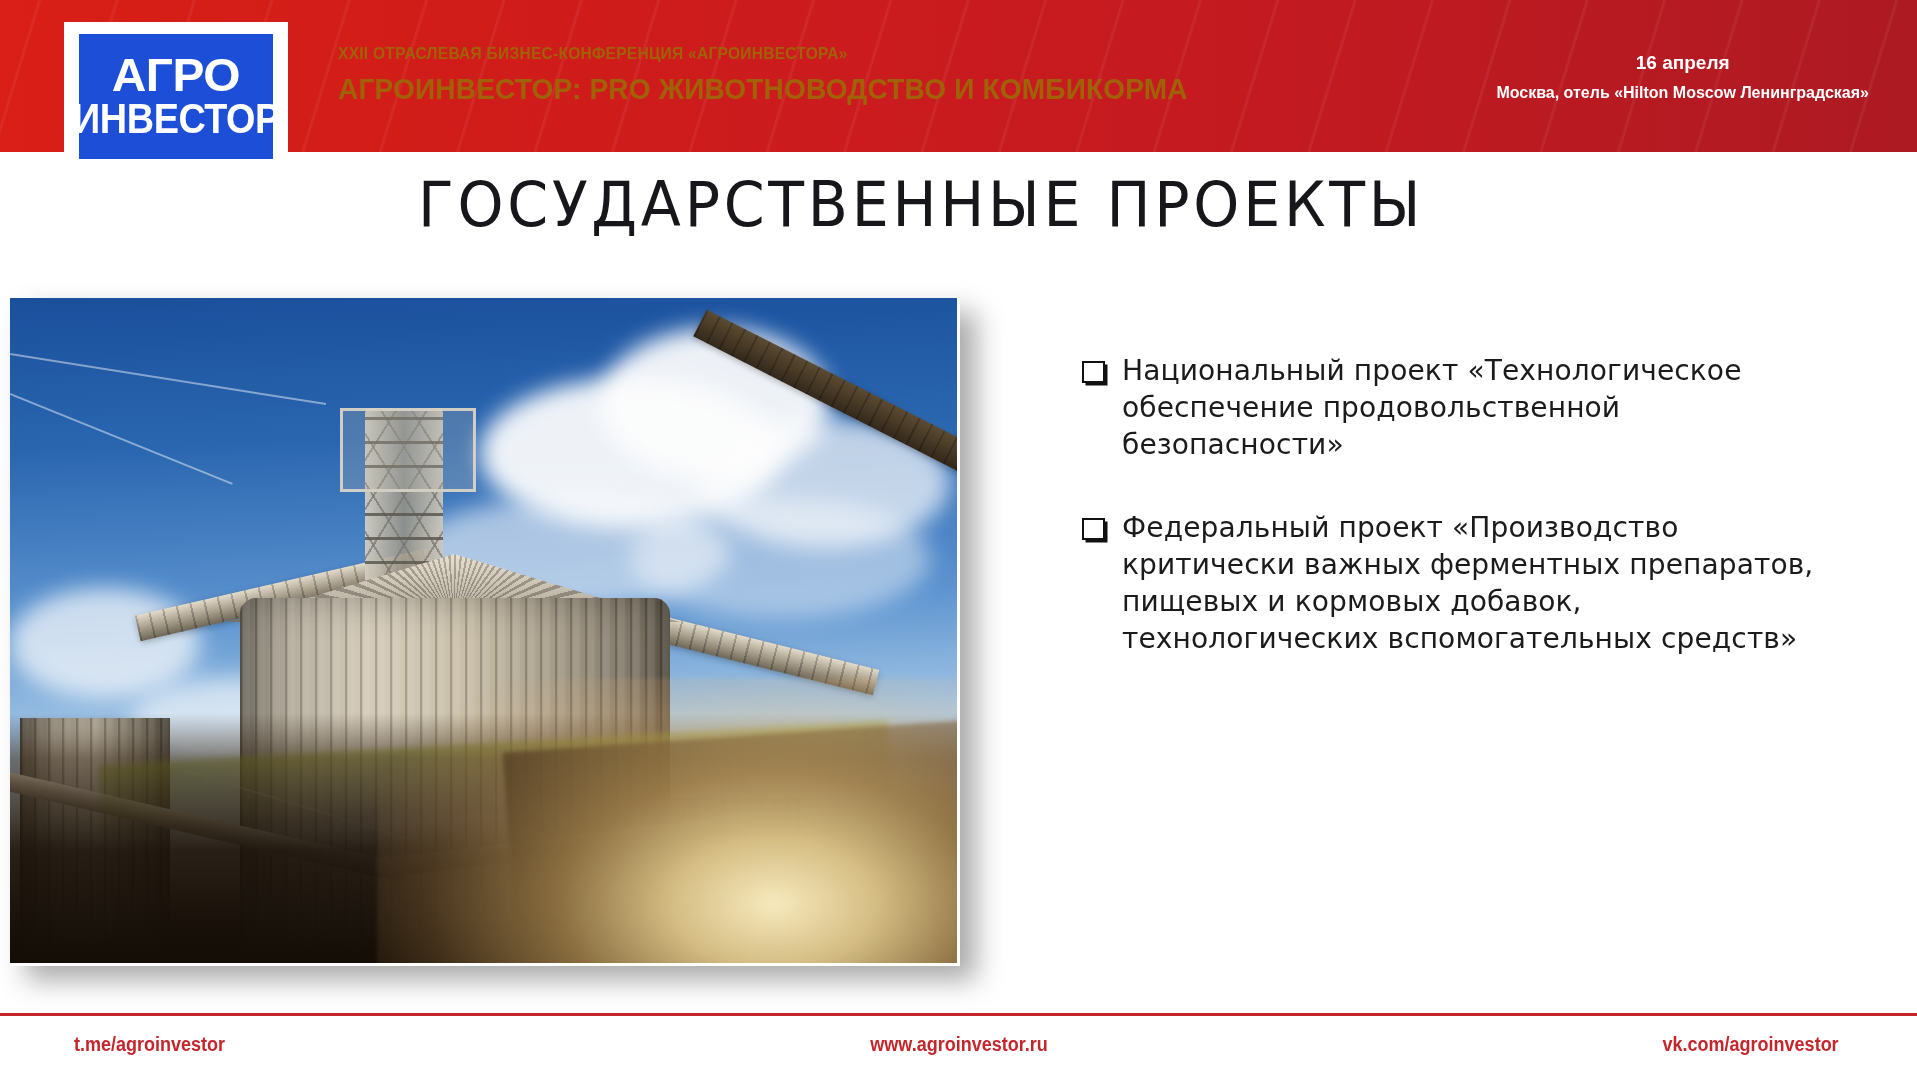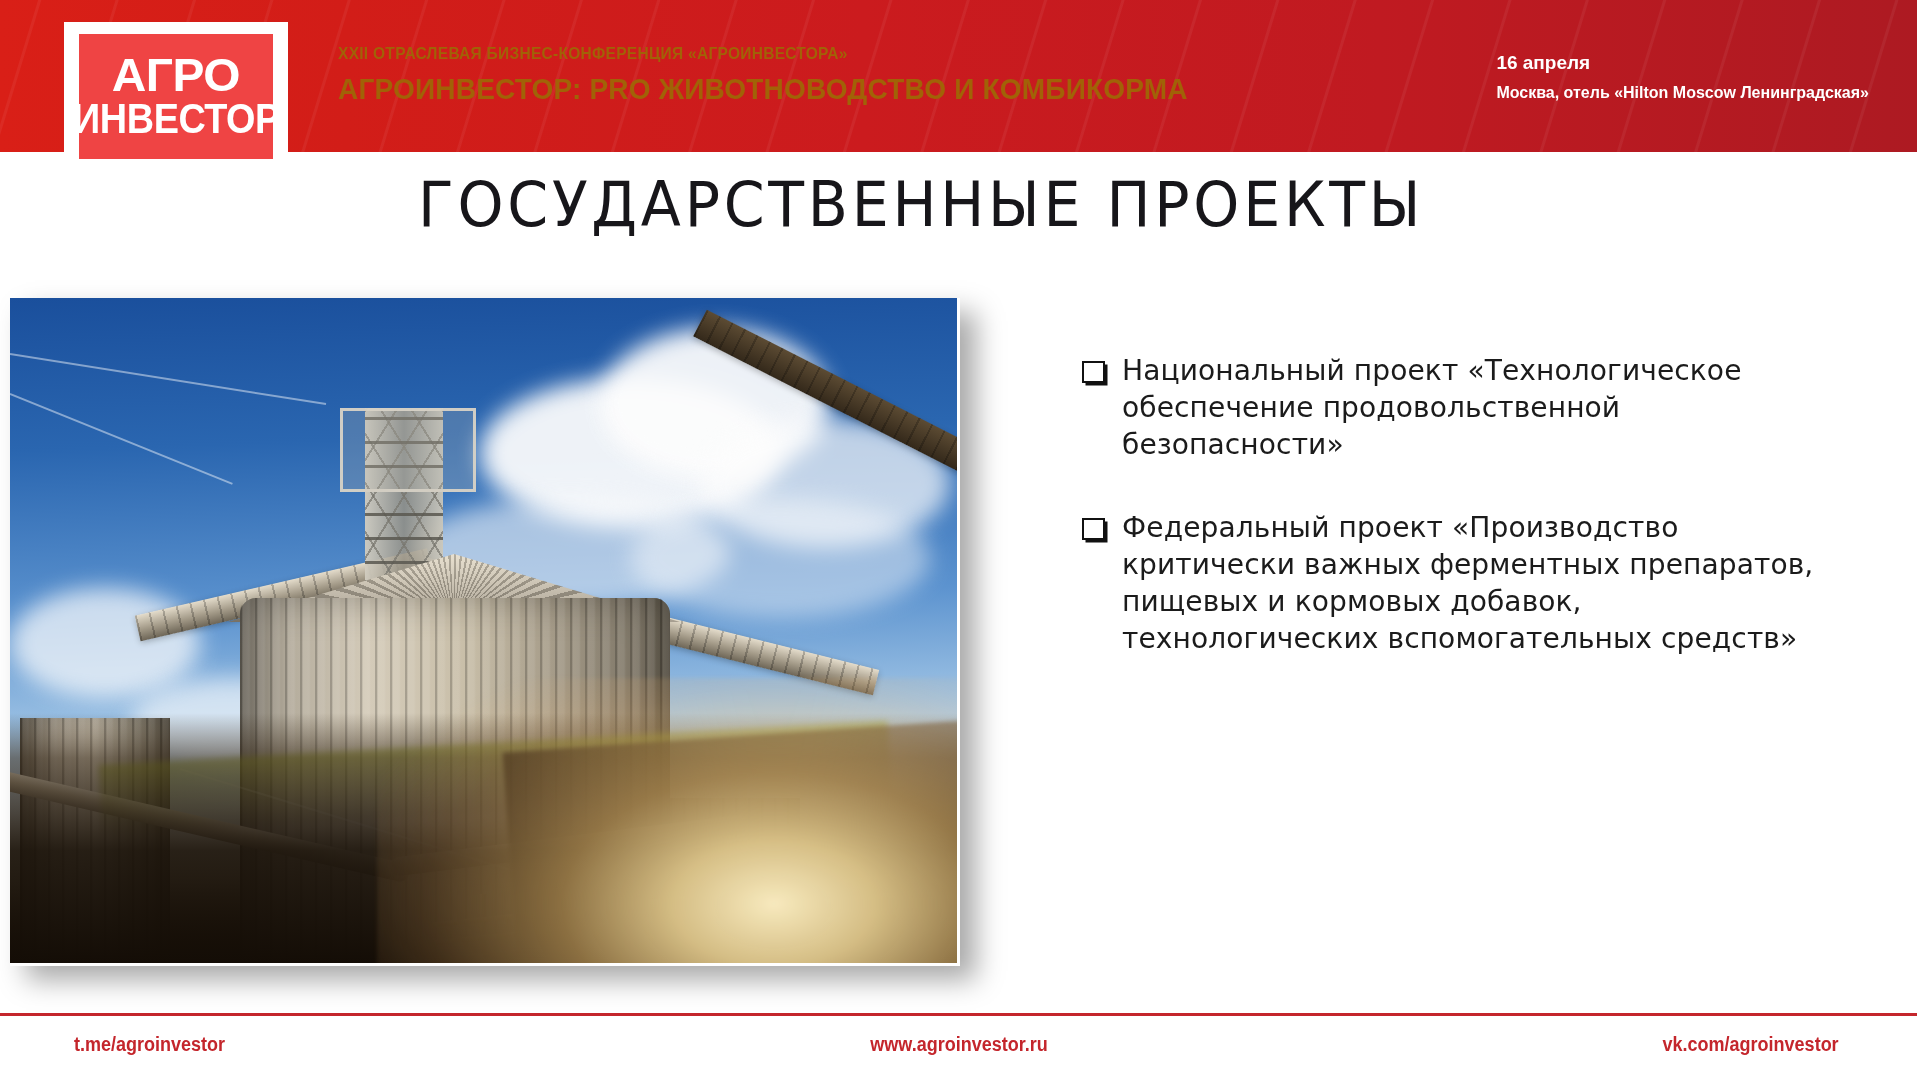--- a/index.html
+++ b/index.html
@@ -32,21 +32,21 @@
 
   
   .logo-wrap{
     position:absolute;left:64px;top:22px;
     width:224px;height:148px;
     background:#ffffff;
     display:flex;align-items:center;justify-content:center;
     z-index:6;
   }
   .logo-box{
-    width:194px;height:125px;background:#ef4444;
+    width:194px;height:125px;background:#1d4ed8;
     display:flex;flex-direction:column;align-items:center;justify-content:center;
     line-height:0.88;
   }
   .logo-l1{
     color:#fff;font-weight:900;font-size:47px;letter-spacing:-0.5px;
     font-family:"Liberation Sans","DejaVu Sans",sans-serif;
     transform:scaleX(1.02);
   }
   .logo-l2{
     color:#fff;font-weight:900;font-size:43px;letter-spacing:-0.5px;
@@ -63,21 +63,21 @@
     text-transform:uppercase;margin-bottom:9px;
     transform:scaleX(0.94);transform-origin:left center;
     white-space:nowrap;
   }
   .conf-title{
     font-size:29.5px;font-weight:900;letter-spacing:0.2px;
     text-transform:uppercase;white-space:nowrap;
     transform:scaleX(0.95);transform-origin:left center;
   }
   .meta-block{
-    position:absolute;right:48px;top:52px;z-index:5;color:#fff;text-align:left;
+    position:absolute;right:48px;top:52px;z-index:5;color:#fff;text-align:center;
   }
   .meta-date{font-size:19px;font-weight:800;margin-bottom:10px;white-space:nowrap;}
   .meta-place{font-size:16px;font-weight:800;white-space:nowrap;}
 
   
   .slide-title{
     position:absolute;left:418px;top:168px;
     font-size:63px;font-weight:400;color:#17161a;
     letter-spacing:4.0px;white-space:nowrap;
     font-family:"DejaVu Sans","Liberation Sans",sans-serif;

